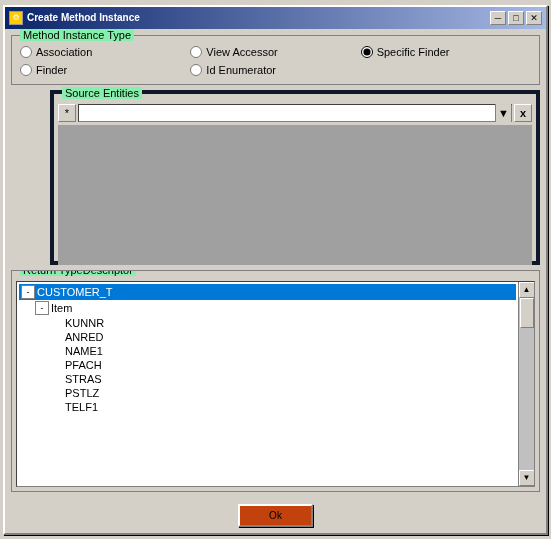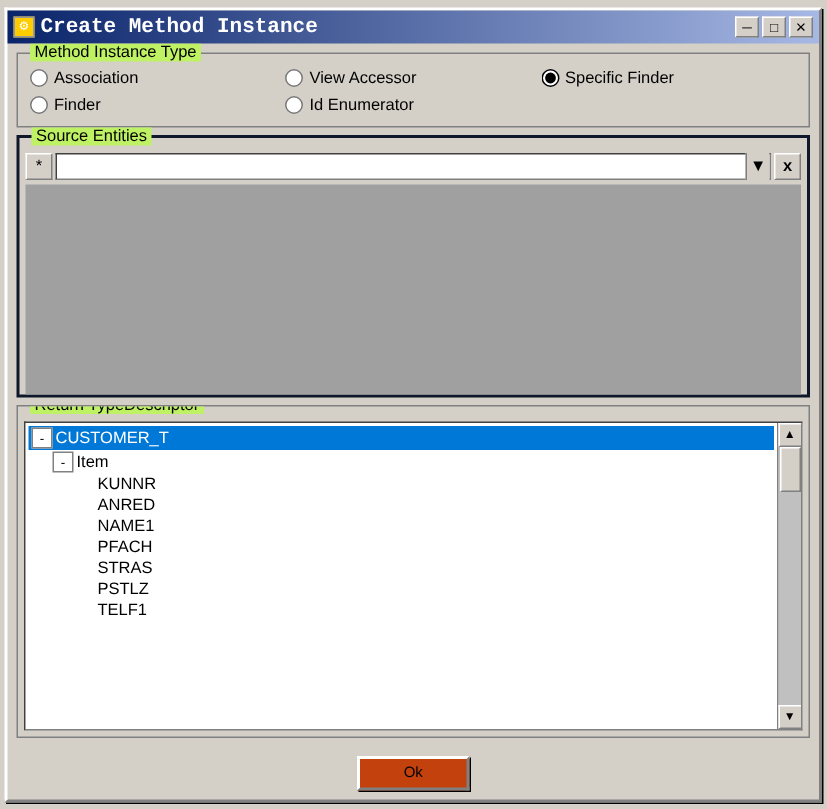--- a/index.html
+++ b/index.html
@@ -44,24 +44,23 @@
       width: 14px;
       height: 14px;
       background: #ffcc00;
       border: 1px solid #999;
       display: flex;
       align-items: center;
       justify-content: center;
       font-size: 8px;
     }
     .title-text {
-      font-size: 14px;
+      font-size: 10px;
       font-weight: bold;
       color: white;
-      font-family: Liberation Mono, monospace;
     }
     .title-buttons {
       display: flex;
       gap: 2px;
     }
     .title-btn {
       width: 16px;
       height: 14px;
       background: #d4d0c8;
       border: 1px solid #808080;
@@ -85,21 +84,21 @@
     .group-box {
       border: 1px solid #808080;
       border-top: 1px solid #808080;
       position: relative;
       padding: 10px 8px 8px 8px;
     }
     .group-label {
       position: absolute;
       top: -7px;
       left: 8px;
-      background: #bef264;
+      background: #86efac;
       padding: 0 3px;
       font-size: 11px;
       color: #000;
       text-align: center;
     }
     .radio-group {
       display: grid;
       grid-template-columns: 1fr 1fr 1fr;
       grid-template-rows: auto auto;
       gap: 4px 0;
@@ -111,25 +110,26 @@
       gap: 4px;
       font-size: 11px;
     }
     .radio-input {
       width: 12px;
       height: 12px;
       accent-color: #000;
       cursor: pointer;
     }
     .source-entities-box {
-      border: 2px solid #0f172a;
+      border: 4px solid #0f172a;
       position: relative;
       padding: 10px 4px 4px 4px;
       flex: 0 0 auto;
       height: 175px;
+      margin-left: 39px;
     }
     .source-row {
       display: flex;
       align-items: center;
       gap: 2px;
       margin-bottom: 3px;
     }
     .star-btn {
       width: 18px;
       height: 18px;

